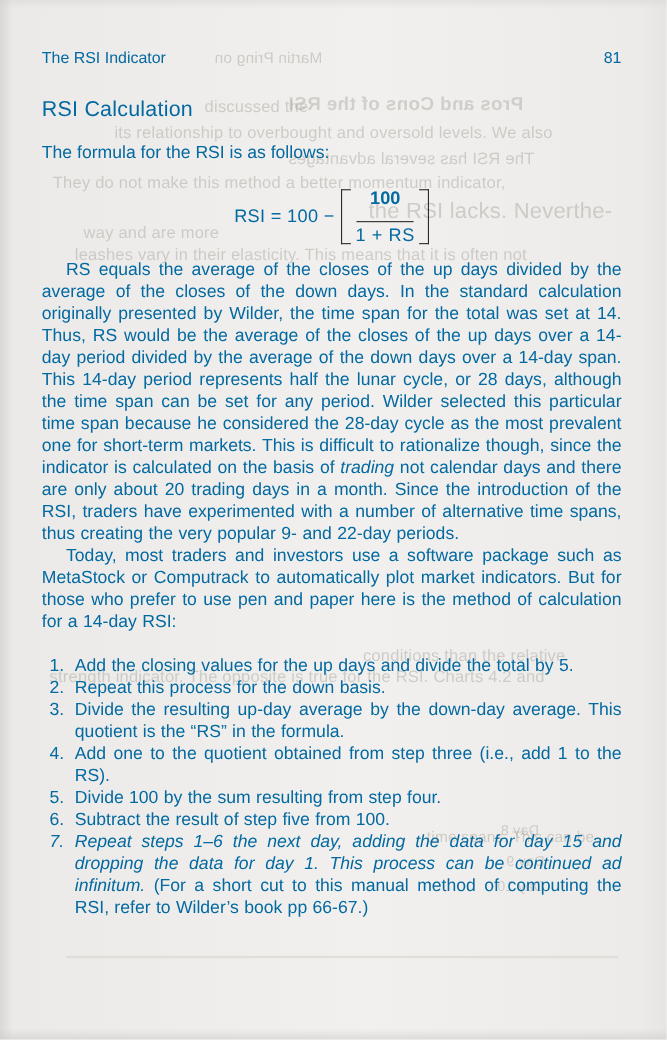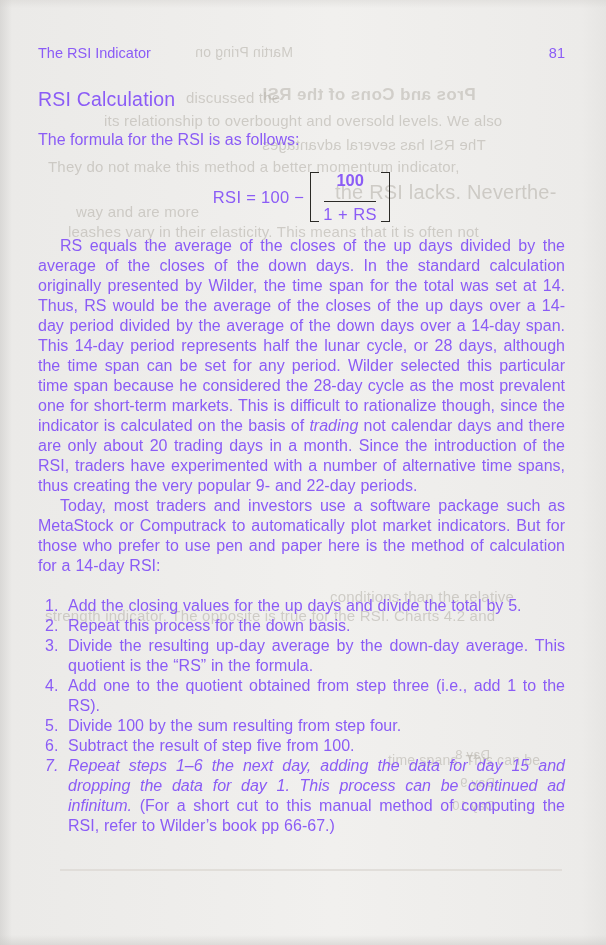--- a/index.html
+++ b/index.html
@@ -25,21 +25,21 @@
   }
   .ghost.mir{transform:scaleX(-1);}
   .ghost.gb{font-weight:700;opacity:.5;letter-spacing:.4px;}
   .bleed-rule{
     position:absolute;left:60px;top:869px;width:502px;height:2px;
     background:#dddad5;opacity:.8;z-index:1;
   }
   
   .content{
     position:absolute;left:38px;top:44px;width:527px;z-index:2;
-    color:#8b5cf6;
+    color:#0369a1;
   }
   .running-head{
     display:flex;justify-content:space-between;align-items:baseline;
     font-size:14.5px;line-height:18px;
   }
   .section-title{
     margin:26px 0 0 0;
     font-size:19.5px;font-weight:400;letter-spacing:.2px;
     line-height:22px;
   }

